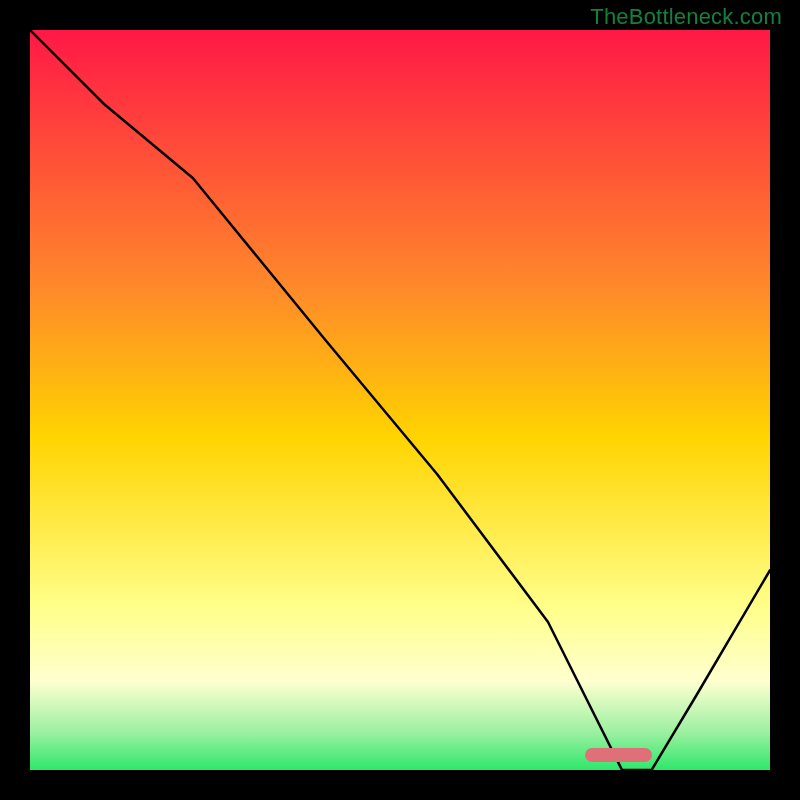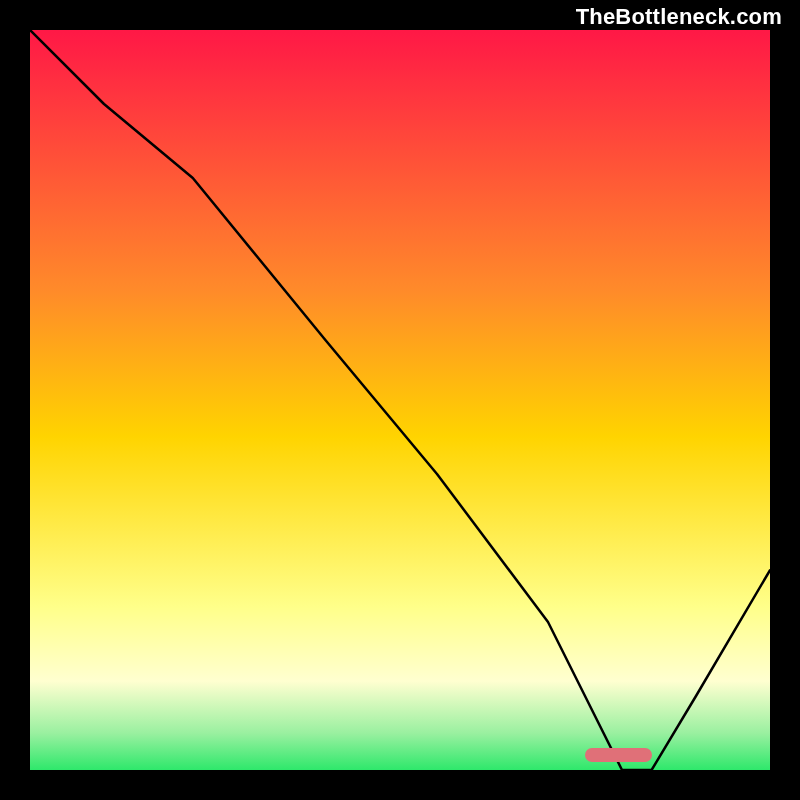--- a/index.html
+++ b/index.html
@@ -14,23 +14,23 @@
   .stage {
     position: relative;
     width: 800px;
     height: 800px;
     background: #000;
   }
   .watermark {
     position: absolute;
     top: 4px;
     right: 18px;
-    color: #ffffff;
+    color: #15803d;
     font-size: 22px;
-    font-weight: 700;
+    font-weight: 400;
     letter-spacing: 0.2px;
     z-index: 5;
   }
   .plot {
     position: absolute;
     left: 30px;
     top: 30px;
     width: 740px;
     height: 740px;
     overflow: hidden;

